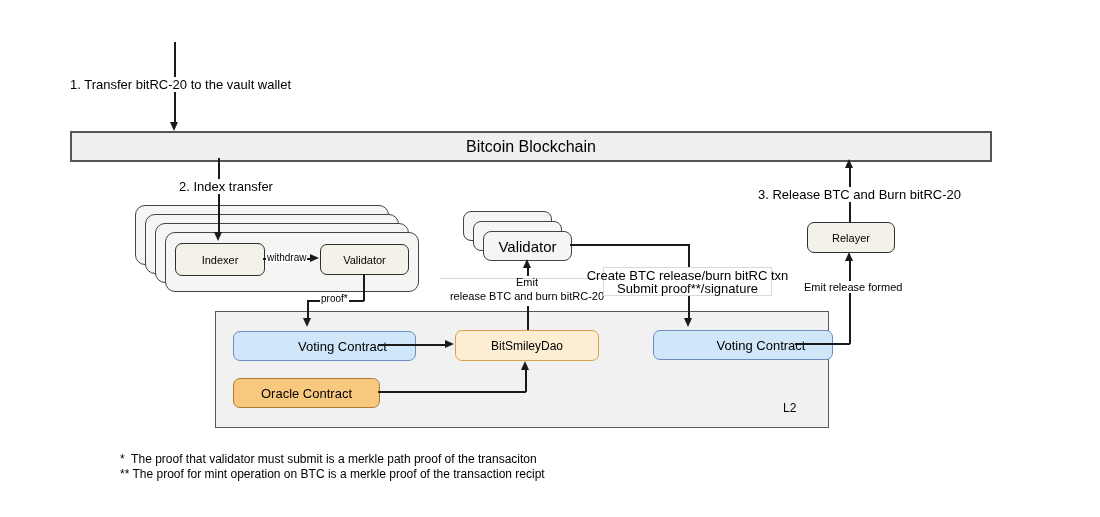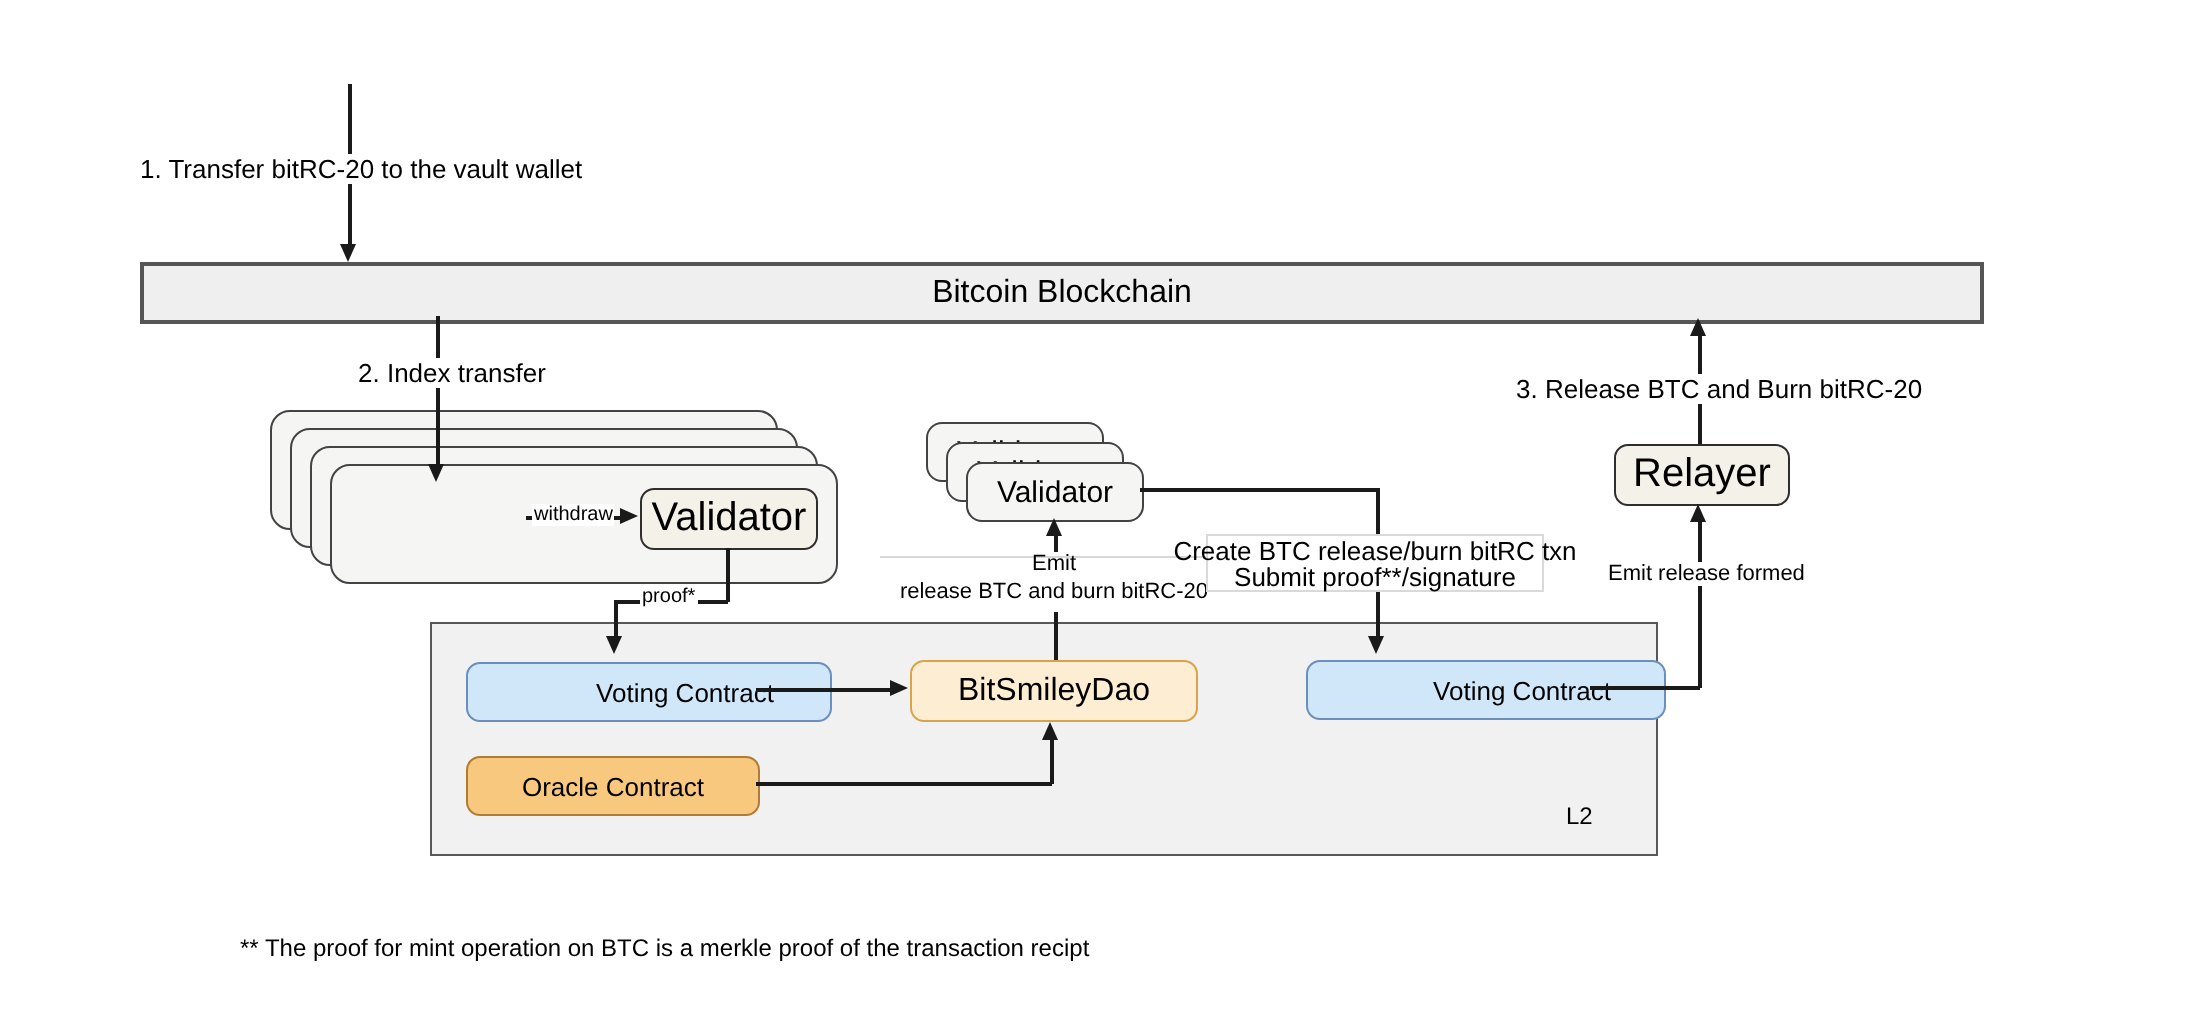--- a/index.html
+++ b/index.html
@@ -42,29 +42,29 @@
   }
   .vcard{
     position:absolute;width:87px;height:28px;background:var(--card-fill);
     border:1.5px solid #434343;border-radius:8px;z-index:1;
     display:flex;align-items:center;justify-content:center;font-size:15px;
   }
   
   .node{
     position:absolute;background:var(--node-fill);border:1.5px solid #2e2e2e;
     border-radius:7px;display:flex;align-items:center;justify-content:center;
-    font-size:20px;z-index:2;
+    font-size:11px;z-index:2;
   }
   
   .contract{
     position:absolute;border-radius:7px;display:flex;align-items:center;
     justify-content:center;font-size:13px;z-index:2;
   }
   .voting{background:var(--voting-fill);border:1.5px solid var(--voting-border);padding-left:36px;}
-  .bitsmiley{background:var(--bitsmiley-fill);border:1.5px solid var(--bitsmiley-border);font-size:16px;}
+  .bitsmiley{background:var(--bitsmiley-fill);border:1.5px solid var(--bitsmiley-border);font-size:12px;}
   .oracle{background:var(--oracle-fill);border:1.5px solid var(--oracle-border);}
   
   .l2box{
     position:absolute;left:215px;top:311px;width:612px;height:115px;
     background:var(--l2-fill);border:1.5px solid #585858;z-index:0;
   }
   
   .steplabel{position:absolute;font-size:13px;background:#fff;padding:0 2px;z-index:4;white-space:nowrap;}
   .tinylabel{position:absolute;font-size:10px;background:#fff;padding:0 1px;z-index:4;white-space:nowrap;}
   .smalllabel{position:absolute;font-size:11px;z-index:4;white-space:nowrap;text-align:center;}
@@ -90,20 +90,23 @@
   </div>
 
   <div class="vline" style="left:218px;top:158px;height:76px;"></div>
   <div class="ah ah-down" style="left:214px;top:232px;"></div>
   <div class="steplabel" style="left:177px;top:179px;">2. Index transfer</div>
 
   <div class="card" style="left:135px;top:205px;"></div>
   <div class="card" style="left:145px;top:214px;"></div>
   <div class="card" style="left:155px;top:223px;"></div>
   <div class="card" style="left:165px;top:232px;"></div>
+  <div class="node" style="left:175px;top:243px;width:88px;height:31px;">
+    <span>Indexer</span>
+  </div>
   <div class="node" style="left:320px;top:244px;width:87px;height:29px;">
     <span>Validator</span>
   </div>
 
   <div class="hline" style="left:263px;top:258px;width:50px;"></div>
   <div class="ah ah-right" style="left:310px;top:254px;"></div>
   <div class="tinylabel" style="left:266px;top:252px;">withdraw</div>
 
   <div class="vline" style="left:363px;top:274px;height:27px;"></div>
   <div class="hline" style="left:307px;top:300px;width:57px;"></div>
@@ -165,15 +168,16 @@
   <div class="smalllabel" style="left:802px;top:281px;background:#fff;padding:0 2px;">Emit release formed</div>
 
   <div class="node" style="left:807px;top:222px;width:86px;height:29px;">
     <span>Relayer</span>
   </div>
 
   <div class="vline" style="left:849px;top:167px;height:55px;"></div>
   <div class="ah ah-up" style="left:845px;top:159px;"></div>
   <div class="steplabel" style="left:756px;top:187px;">3. Release BTC and Burn bitRC-20</div>
 
+  <div class="footnote" style="left:120px;top:452px;">*  The proof that validator must submit is a merkle path proof of the transaciton</div>
   <div class="footnote" style="left:120px;top:467px;">** The proof for mint operation on BTC is a merkle proof of the transaction recipt</div>
 
 </div>
 
 </body></html>

